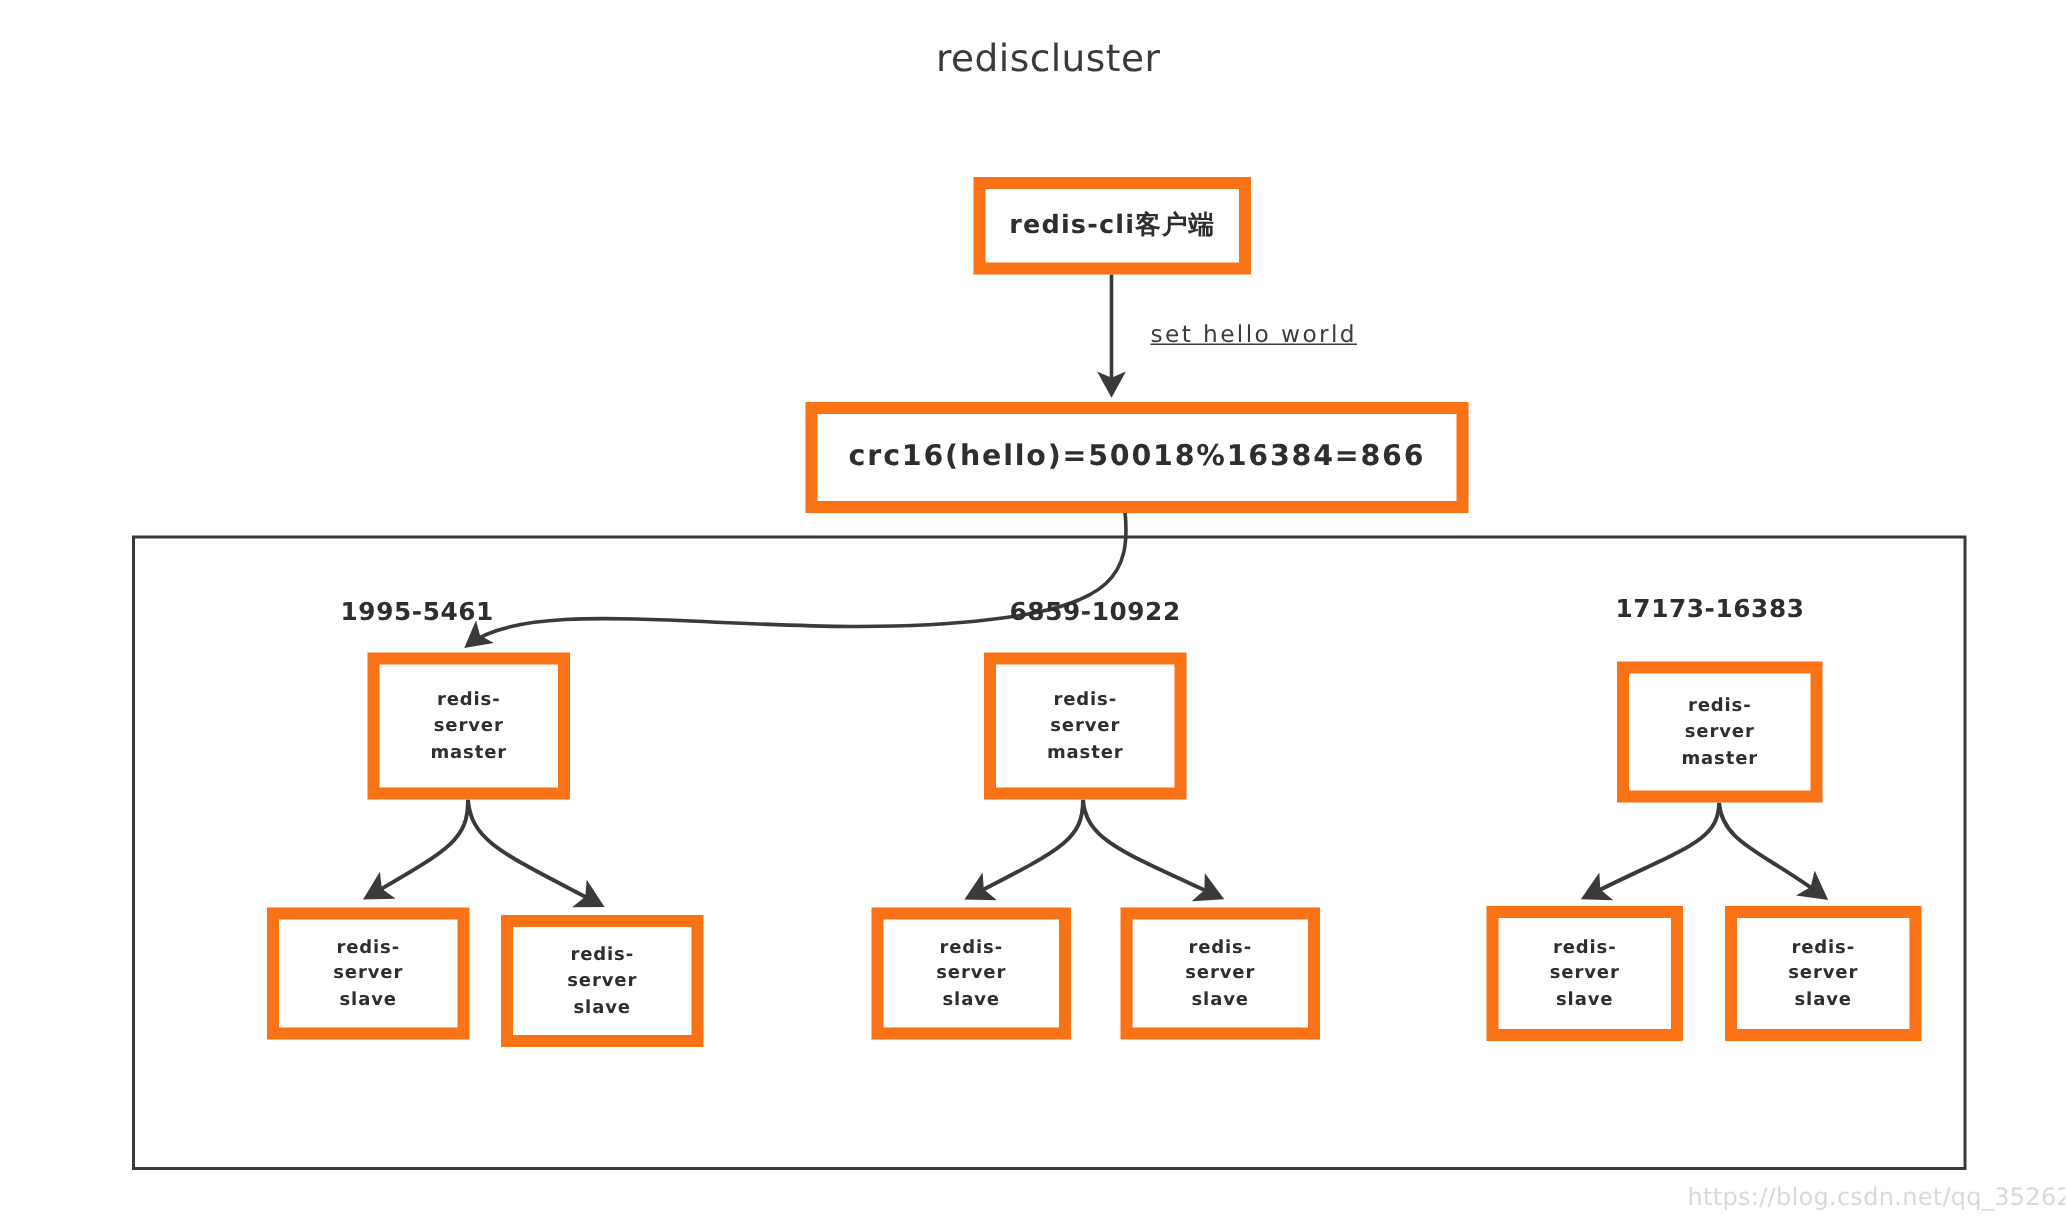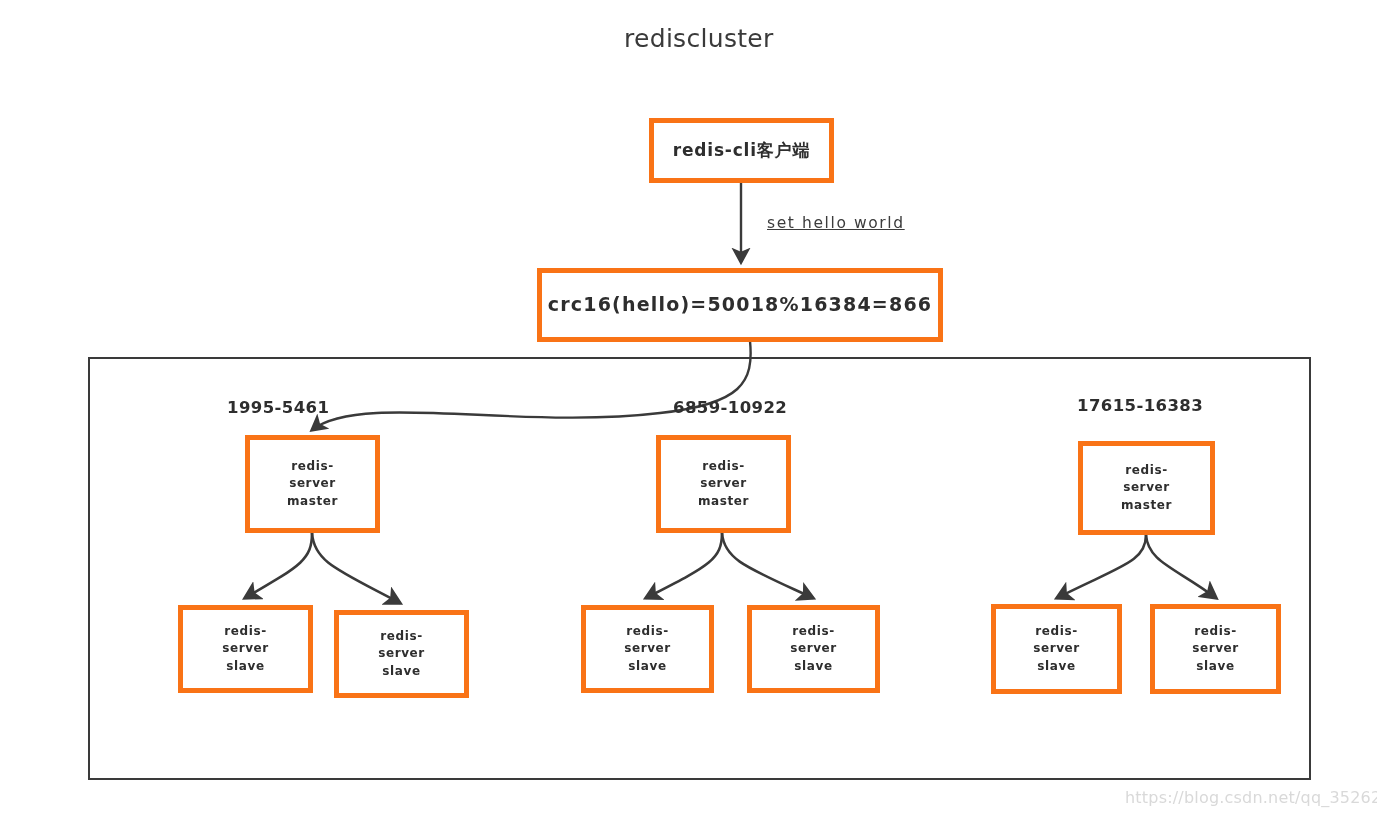--- a/index.html
+++ b/index.html
@@ -22,21 +22,21 @@
     position: absolute;
     left: 0;
     top: 0;
     width: 1377px;
     height: 815px;
     pointer-events: none;
   }
   .node {
     position: absolute;
     box-sizing: border-box;
-    border: 5px solid #f97316;
+    border: 8px solid #f97316;
     background: #ffffff;
     display: flex;
     align-items: center;
     justify-content: center;
     text-align: center;
     font-weight: bold;
     color: #2e2e2e;
     z-index: 3;
   }
   .node .lines {
@@ -117,21 +117,21 @@
     <path d="M 1146 535 C 1146 562 1120 566 1057 598" stroke="#3a3a3a" stroke-width="2.6" fill="none" marker-end="url(#arrow)"></path>
     <path d="M 1146 535 C 1148 562 1176 568 1216 598" stroke="#3a3a3a" stroke-width="2.6" fill="none" marker-end="url(#arrow)"></path>
   </svg>
 
   <div class="node client-node" style="left:649px; top:118px; width:185px; height:65px;">
     <span class="lines">redis-cli客户端</span>
   </div>
 
   <div class="edge-label" style="left:767px; top:214px;text-decoration:underline;">set hello world</div>
 
-  <div class="node hash-node" style="left:537px; top:268px; width:406px; height:74px;">
+  <div class="node hash-node" style="left:537px; top:268px; width:442px; height:74px;">
     <span class="lines">crc16(hello)=50018%16384=866</span>
   </div>
 
   <div class="cluster-box" style="left:88px; top:357px; width:1223px; height:423px;"></div>
 
   <div class="slot-label" style="left:227px; top:398px;">1995-5461</div>
   <div class="node server-node" style="left:245px; top:435px; width:135px; height:98px;">
     <span class="lines">redis-
 server
 master</span>
@@ -157,21 +157,21 @@
     <span class="lines">redis-
 server
 slave</span>
   </div>
   <div class="node server-node" style="left:747px; top:605px; width:133px; height:88px;">
     <span class="lines">redis-
 server
 slave</span>
   </div>
 
-  <div class="slot-label" style="left:1077px; top:396px;">17615-16383</div>
+  <div class="slot-label" style="left:1077px; top:396px;">17173-16383</div>
   <div class="node server-node" style="left:1078px; top:441px; width:137px; height:94px;">
     <span class="lines">redis-
 server
 master</span>
   </div>
   <div class="node server-node" style="left:991px; top:604px; width:131px; height:90px;">
     <span class="lines">redis-
 server
 slave</span>
   </div>

